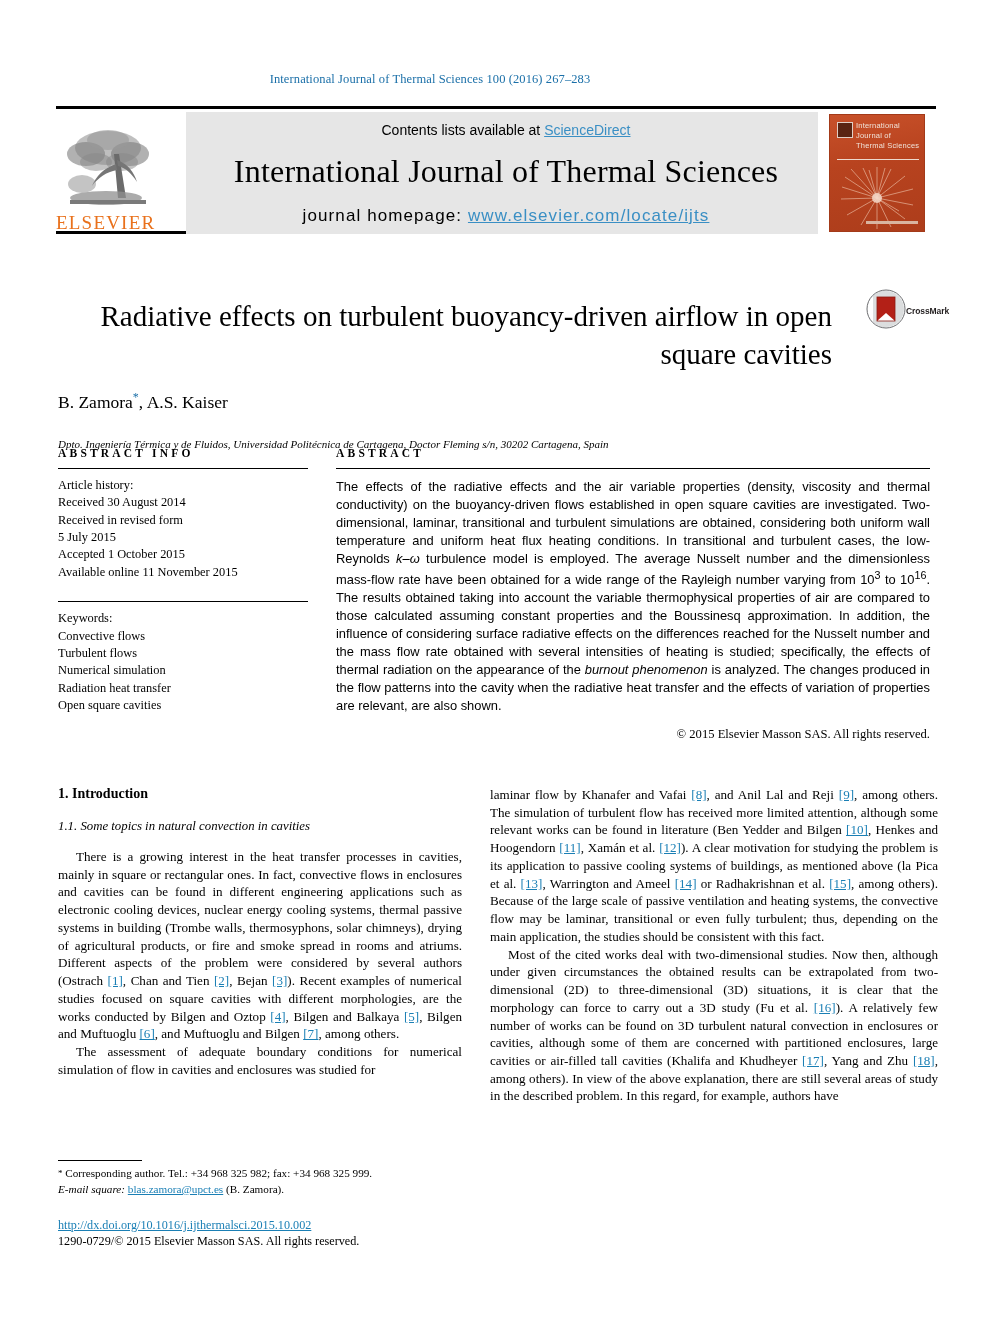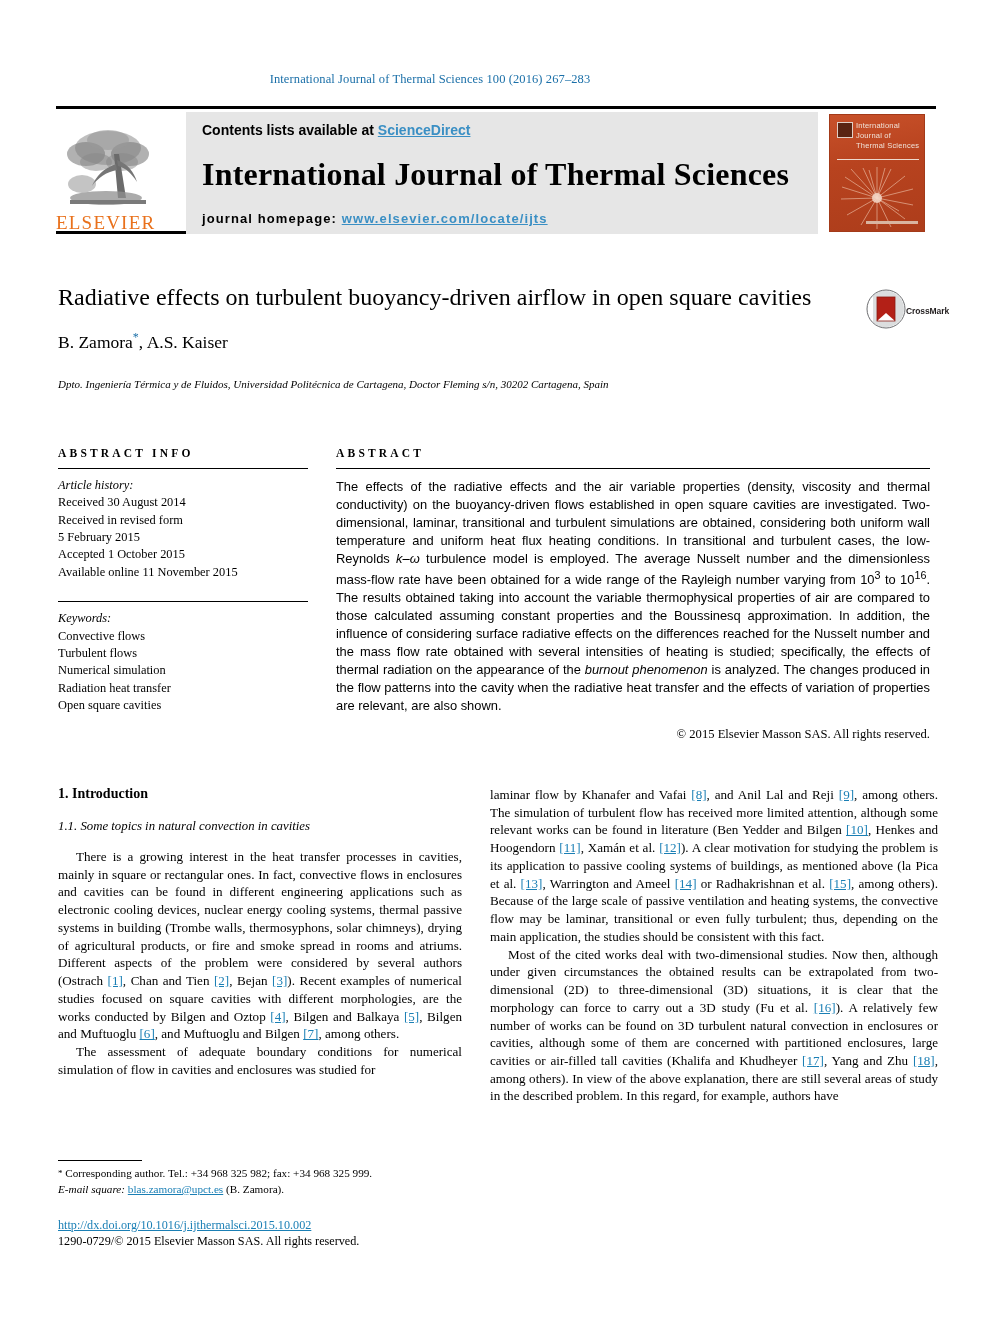--- a/index.html
+++ b/index.html
@@ -72,44 +72,43 @@
     line-height: 1;
     margin-top: 1px;
   }
 
   .mast-center {
     flex: 1 1 auto;
     background: #e6e6e6;
     position: relative;
     display: flex;
     flex-direction: column;
-    align-items: flex-start;
+    align-items: center;
     justify-content: space-between;
-    padding: 10px 0 8px 16px;
+    padding: 10px 0 8px 8px;
     box-sizing: border-box;
-    font-weight: bold;
   }
   .contents-line {
     font-size: 14px;
     color: #000;
     font-family: "Liberation Sans", sans-serif;
   }
   .contents-line .sd-link {
     color: #3a8fc4;
   }
   .journal-name {
     font-family: "Liberation Serif", serif;
     font-size: 32px;
     letter-spacing: 0.2px;
     color: #000;
     line-height: 1.05;
   }
   .homepage-line {
     font-family: "Liberation Sans", sans-serif;
-    font-size: 13px;
+    font-size: 17px;
     letter-spacing: 1.1px;
     color: #000;
   }
   .homepage-line .hp-url {
     color: #3a8fc4;
     letter-spacing: 1.1px;
   }
 
   .cover-thumb {
     flex: 0 0 118px;
@@ -169,25 +168,26 @@
   }
 
   
   .title-block {
     position: absolute;
     left: 58px; top: 282px;
     width: 790px;
   }
   .art-title {
     font-family: "Liberation Serif", serif;
-    font-size: 24px;
+    font-size: 29px;
     line-height: 1.30;
     font-weight: normal;
-    margin: 0;
-    color: #000;
+    margin: 16px;
+    color: #000;
+    text-align: right;
   }
   .authors {
     margin-top: 17px;
     font-size: 17.5px;
     font-family: "Liberation Serif", serif;
     color: #000;
   }
   .authors .star {
     color: #1a6fa8;
     font-size: 12px;
@@ -246,21 +246,20 @@
     border: 0;
     border-top: 1.6px solid #000;
     margin: 9px 0 9px 0;
   }
   .info-body {
     font-size: 12.4px;
     line-height: 1.40;
     font-family: "Liberation Serif", serif;
   }
   .info-body .it {
-    font-style: italic;
   }
   .kw-block { margin-top: 6px; }
   .abstract-text {
     font-size: 12.9px;
     line-height: 1.395;
     text-align: justify;
     font-family: Liberation Sans, sans-serif;
   }
   .abstract-text .it { font-style: italic; }
   .copyright-line {
@@ -451,21 +450,21 @@
     <span class="crossmark-label">CrossMark</span>
   </div>
 
   <div class="info-col">
     <div class="sec-head">ABSTRACT INFO</div>
     <hr class="hr-thin">
     <div class="info-body">
       <div class="it">Article history:</div>
       <div>Received 30 August 2014</div>
       <div>Received in revised form</div>
-      <div>5 February 2015</div>
+      <div>5 July 2015</div>
       <div>Accepted 1 October 2015</div>
       <div>Available online 11 November 2015</div>
     </div>
     <hr class="hr-thin" style="margin-top:20px">
     <div class="info-body kw-block">
       <div class="it">Keywords:</div>
       <div>Convective flows</div>
       <div>Turbulent flows</div>
       <div>Numerical simulation</div>
       <div>Radiation heat transfer</div>

